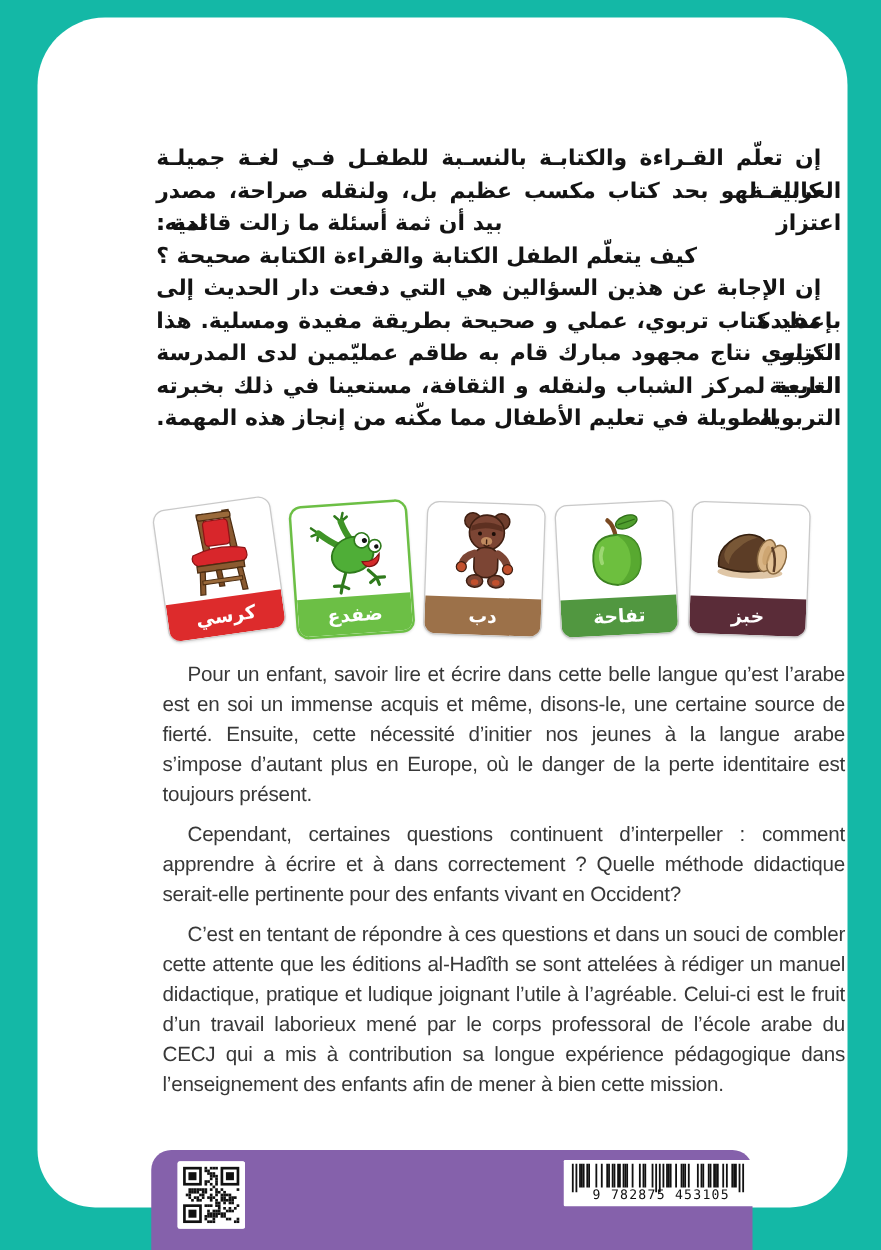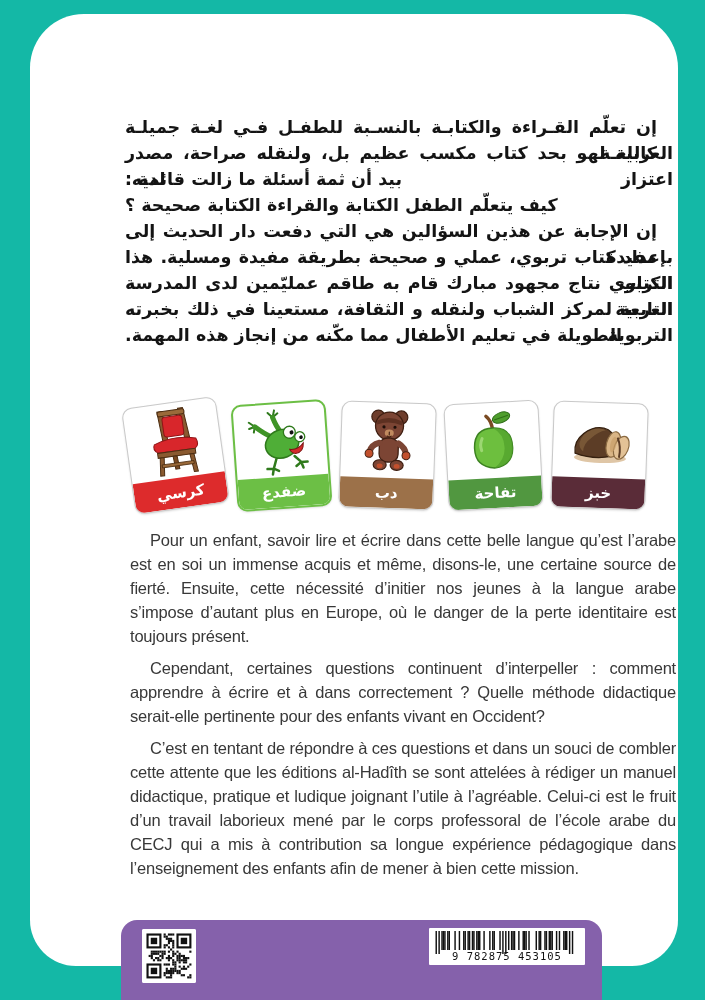--- a/index.html
+++ b/index.html
@@ -68,21 +68,21 @@
   .panel{
     position:absolute;left:121px;top:920px;width:481px;height:80px;
     border-radius:16px 16px 0 0;
     background:#8561AB;
   }
   .qr{
     position:absolute;left:21px;top:9px;width:54px;height:54px;
     background:#fff;border-radius:2px;
   }
   .barcode{
-    position:absolute;left:308px;top:8px;width:156px;height:37px;
+    position:absolute;left:330px;top:8px;width:156px;height:37px;
     background:#ffffff;border-radius:1px;
     display:flex;flex-direction:column;align-items:center;
     padding-top:2px;box-sizing:border-box;
   }
   .barcode svg{display:block;}
   .bcnum{
     font-family:"DejaVu Sans Mono",monospace;
     font-size:10.5px;line-height:11px;color:#111;
     letter-spacing:1px;margin-top:-3px;white-space:nowrap;
   }

